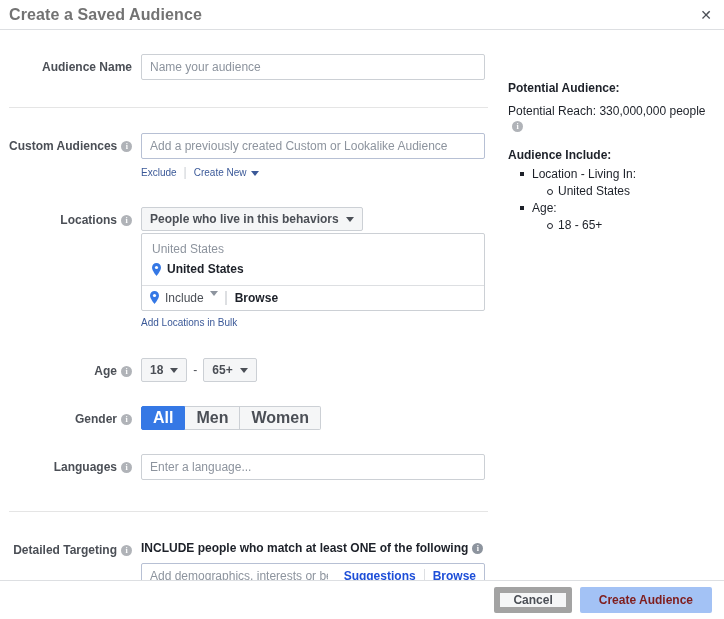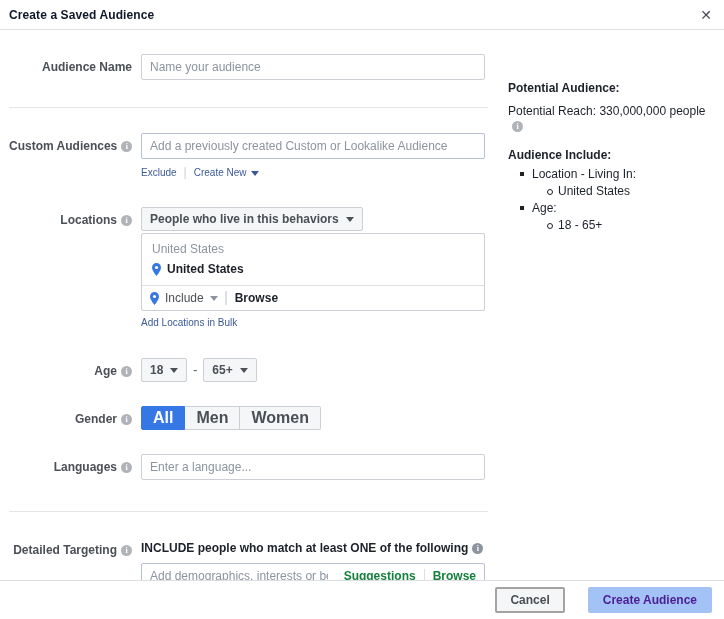--- a/index.html
+++ b/index.html
@@ -18,23 +18,23 @@
 
   
   .header {
     height: 29px;
     display: flex;
     align-items: center;
     padding: 0 9px;
     position: relative;
   }
   .header-title {
-    font-size: 12px;
-    font-weight: bold;
-    color: #0f172a;
+    font-size: 16px;
+    font-weight: bold;
+    color: #737373;
     letter-spacing: .1px;
   }
   .close-btn {
     position: absolute;
     right: 8px; top: 5px;
     width: 20px; height: 20px;
     display: flex; align-items: center; justify-content: center;
     color: #4b4f56;
     font-size: 14px;
     line-height: 1;
@@ -185,21 +185,21 @@
     margin-right: 6px;
     flex: 0 0 9px;
   }
   .loc-input-row {
     display: flex;
     align-items: center;
     border-top: 1px solid #dddfe2;
     height: 25px;
   }
   .include-sel {
-    display: flex; align-items: center;
+    display: flex; align-items: flex-start;
     padding: 0 7px 0 8px;
     font-size: 12px;
     color: #4b4f56;
     cursor: pointer;
     white-space: nowrap;
   }
   .include-sel .caret { margin-left: 6px; border-top-color:#8d949e; }
   .vline { width:1px; height:14px; background:#dddfe2; }
   .loc-typeahead {
     flex: 1;
@@ -274,21 +274,21 @@
     padding: 0 8px;
     font-size: 12px;
     font-family: "Liberation Sans", sans-serif;
     color: #1d2129;
     min-width: 0;
   }
   .dt-input::placeholder { color: #8d949e; }
   .dt-action {
     font-size: 12px;
     font-weight: bold;
-    color: #15803d;
+    color: #1d4ed8;
     padding: 0 8px;
     cursor: pointer;
     white-space: nowrap;
   }
 
   
   .rc-head {
     font-size: 12px;
     font-weight: bold;
     color: #1d2129;
@@ -343,30 +343,29 @@
   }
   .btn {
     height: 26px;
     padding: 0 13px;
     border-radius: 2px;
     font-size: 12px;
     font-weight: bold;
     font-family: "Liberation Sans", sans-serif;
     cursor: pointer;
     display: flex; align-items: center; justify-content: center;
-    border: 2px solid #a3a3a3;
+    border: 6px solid #a3a3a3;
     background: #f5f6f7;
     color: #4b4f56;
   }
   .btn-primary {
     background: #a3c2f5;
     border-color: #a3c2f5;
-    color: #4c1d95;
+    color: #7f1d1d;
     cursor: default;
-    margin-left: 15px;
   }
 
   .sp-10 { height: 10px; }
   .sp-14 { height: 14px; }
   .sp-16 { height: 16px; }
   .sp-18 { height: 18px; }
   .sp-20 { height: 20px; }
   .sp-24 { height: 24px; }
 </style>
 </head>

